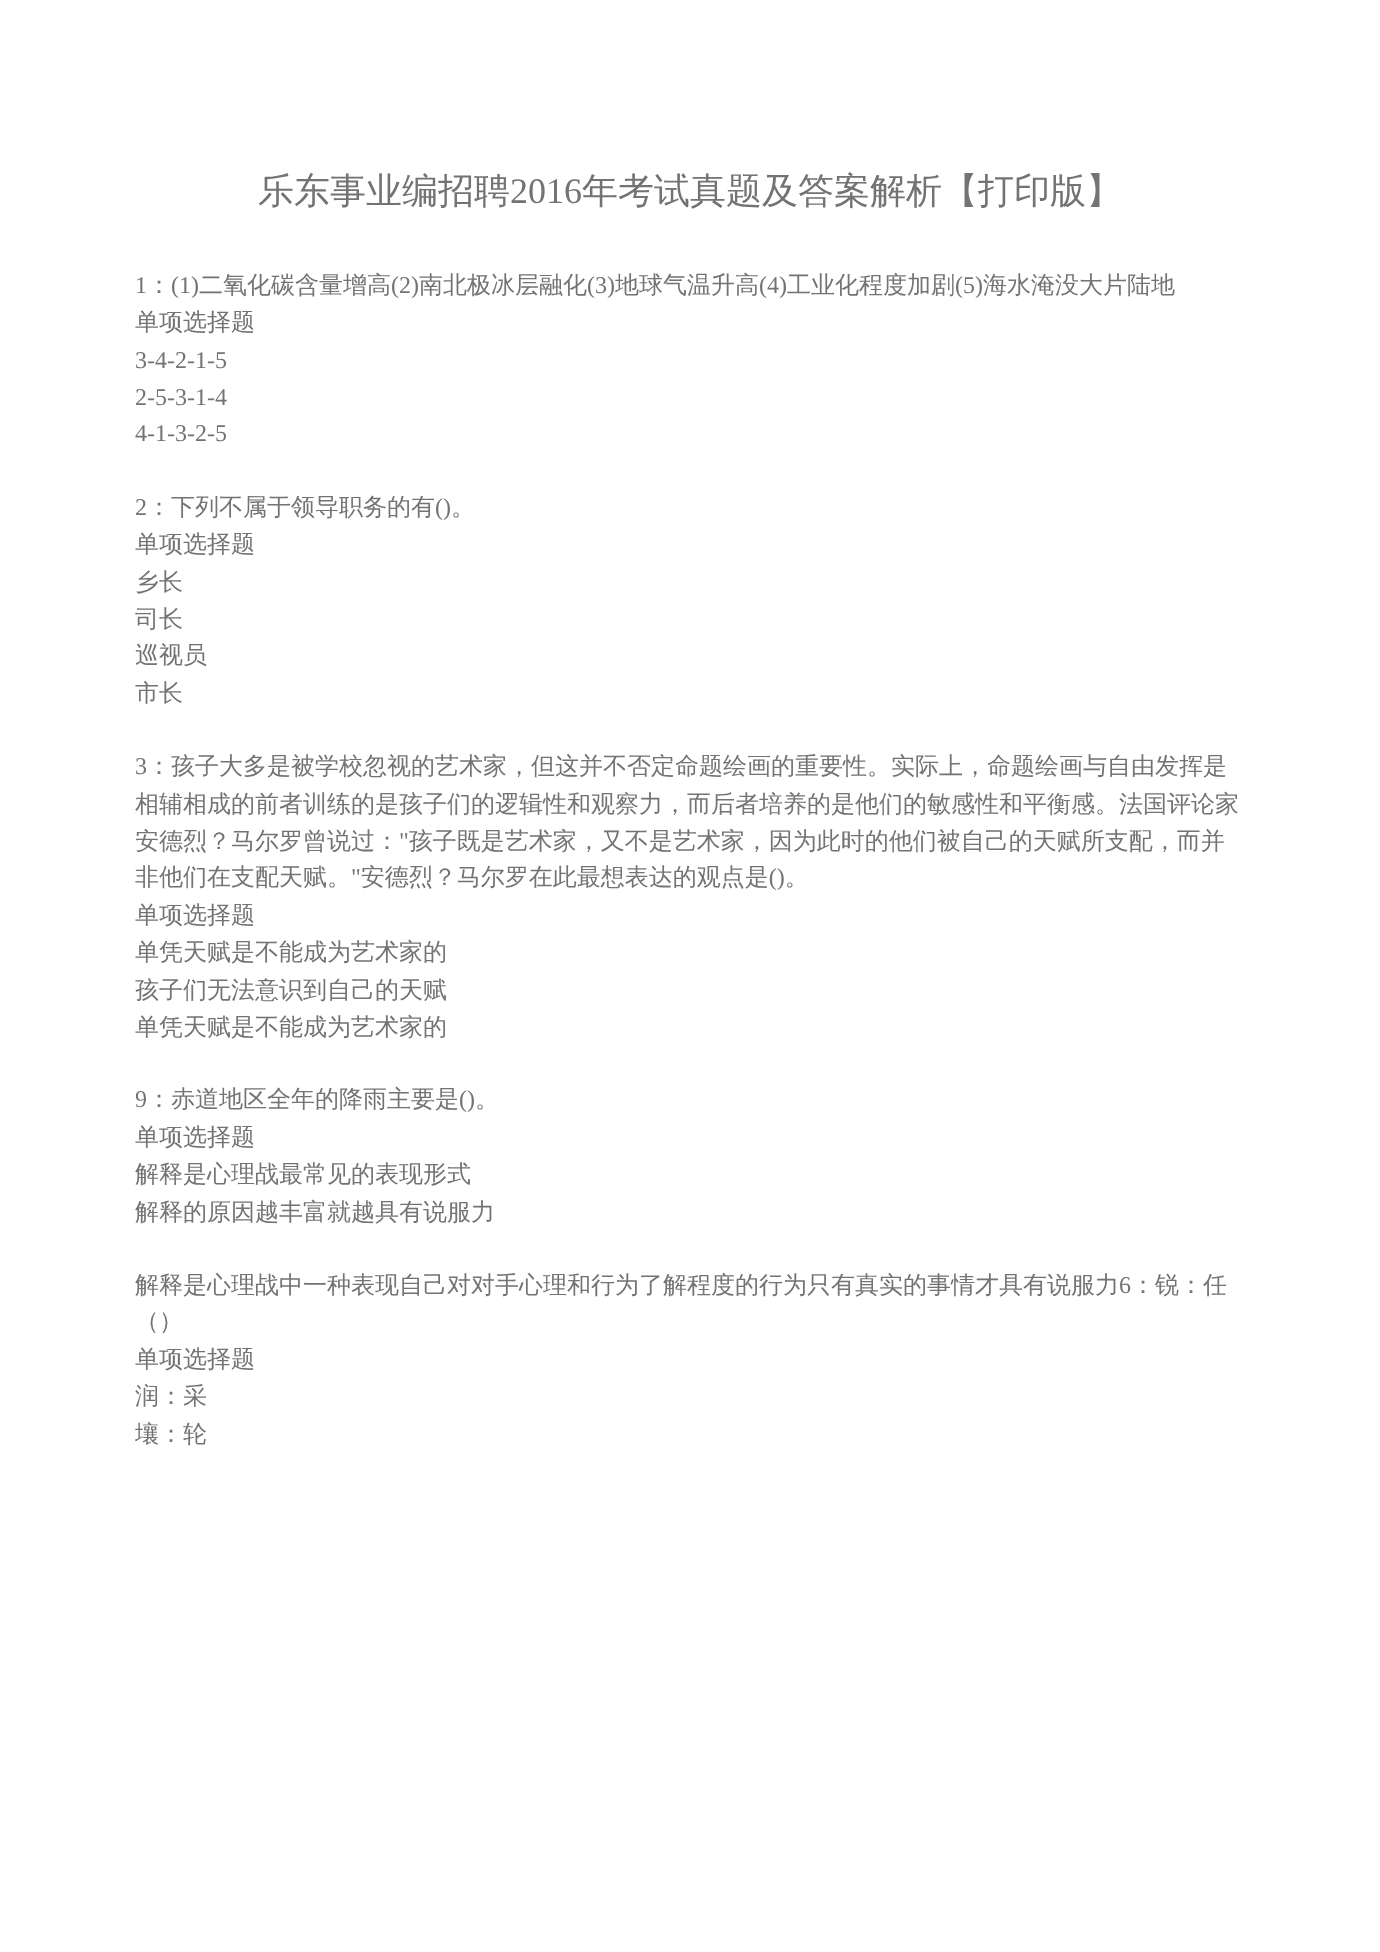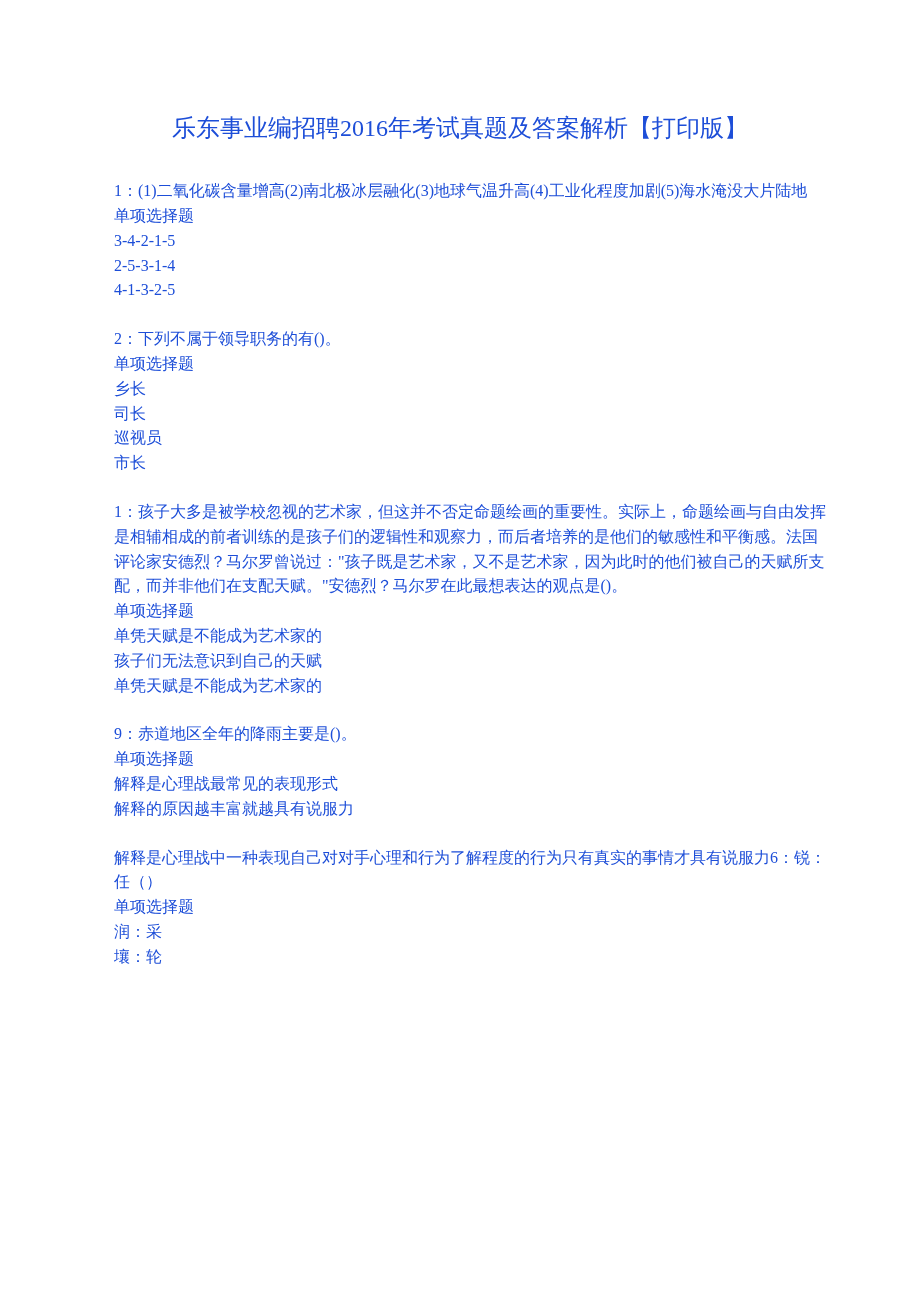--- a/index.html
+++ b/index.html
@@ -6,34 +6,33 @@
     margin: 0;
     padding: 0;
     background: #ffffff;
     font-family: "SimSun", "宋体", serif;
     width: 920px;
     box-sizing: border-box;
   }
   .page {
     padding: 110px 90px 60px 90px;
     box-sizing: border-box;
-    color: #1d4ed8;
+    color: #737373;
     font-size: 16px;
     line-height: 1.55;
   }
   .title {
     text-align: center;
     font-size: 24px;
     font-weight: normal;
     margin-bottom: 32px;
     font-family: "SimSun", "宋体", serif;
   }
   .block {
     margin-bottom: 24px;
-    margin-left: 24px;
   }
   .line {
     display: block;
   }
 </style>
 </head>
 <body>
 
 <div class="page">
 
@@ -50,21 +49,21 @@
   <div class="block">
     <span class="line">2：下列不属于领导职务的有()。</span>
     <span class="line">单项选择题</span>
     <span class="line">乡长</span>
     <span class="line">司长</span>
     <span class="line">巡视员</span>
     <span class="line">市长</span>
   </div>
 
   <div class="block">
-    <span class="line">1：孩子大多是被学校忽视的艺术家，但这并不否定命题绘画的重要性。实际上，命题绘画与自由发挥是相辅相成的前者训练的是孩子们的逻辑性和观察力，而后者培养的是他们的敏感性和平衡感。法国评论家安德烈？马尔罗曾说过："孩子既是艺术家，又不是艺术家，因为此时的他们被自己的天赋所支配，而并非他们在支配天赋。"安德烈？马尔罗在此最想表达的观点是()。</span>
+    <span class="line">3：孩子大多是被学校忽视的艺术家，但这并不否定命题绘画的重要性。实际上，命题绘画与自由发挥是相辅相成的前者训练的是孩子们的逻辑性和观察力，而后者培养的是他们的敏感性和平衡感。法国评论家安德烈？马尔罗曾说过："孩子既是艺术家，又不是艺术家，因为此时的他们被自己的天赋所支配，而并非他们在支配天赋。"安德烈？马尔罗在此最想表达的观点是()。</span>
     <span class="line">单项选择题</span>
     <span class="line">单凭天赋是不能成为艺术家的</span>
     <span class="line">孩子们无法意识到自己的天赋</span>
     <span class="line">单凭天赋是不能成为艺术家的</span>
   </div>
 
   <div class="block">
     <span class="line">9：赤道地区全年的降雨主要是()。</span>
     <span class="line">单项选择题</span>
     <span class="line">解释是心理战最常见的表现形式</span>

